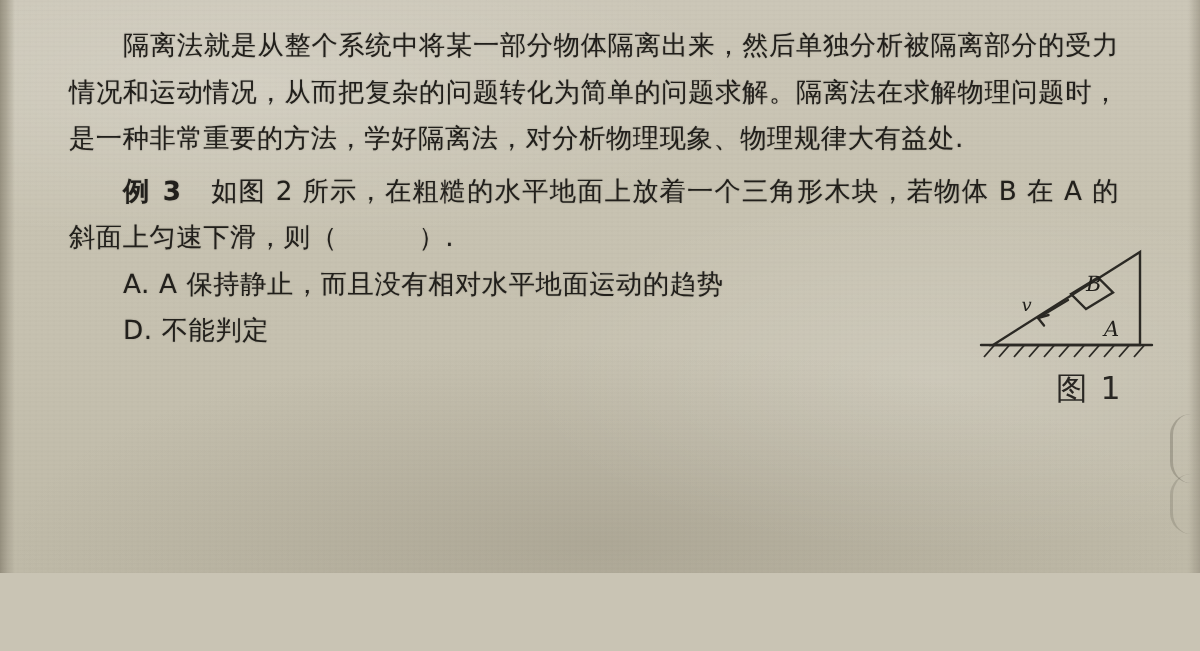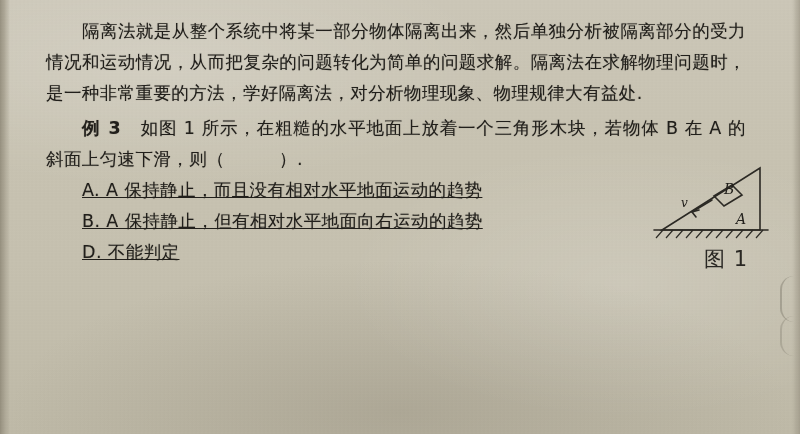--- a/index.html
+++ b/index.html
@@ -10,21 +10,21 @@
     width: 800px;
     height: 434px;
     overflow: hidden;
     background: #c9c4b4;
     font-family: "DejaVu Sans", sans-serif;
   }
   
   #page {
     position: relative;
     width: 800px;
-    height: 434px;
+    height: 382px;
     background:
       radial-gradient(ellipse 60% 40% at 20% 15%, rgba(255,255,255,0.18), rgba(255,255,255,0) 70%),
       radial-gradient(ellipse 50% 45% at 78% 65%, rgba(255,255,255,0.14), rgba(255,255,255,0) 70%),
       radial-gradient(ellipse 70% 50% at 50% 95%, rgba(120,112,96,0.25), rgba(255,255,255,0) 70%),
       linear-gradient(180deg, #ccc7b8 0%, #c8c3b2 35%, #c6c1b0 60%, #bfbaa8 100%);
     filter: none;
   }
   #grain {
     position: absolute;
     inset: 0;
@@ -82,21 +82,20 @@
   }
   .indent { text-indent: 36px; }
   .lead {
     font-weight: bold;
     letter-spacing: 1px;
   }
   .opt {
     margin: 0;
     padding-left: 36px;
     white-space: nowrap;
-    text-decoration: underline;
   }
   .blank {
     display: inline-block;
     width: 54px;
   }
   .q-block { margin-top: 4px; }
 
   
   #figure1 {
     position: absolute;
@@ -144,24 +143,23 @@
 
   <div id="left-edge"></div>
   <div id="right-edge"></div>
   <div class="curl" id="curl1"></div>
   <div class="curl" id="curl2"></div>
 
   <div id="text-body">
 
     <p class="para indent">隔离法就是从整个系统中将某一部分物体隔离出来，然后单独分析被隔离部分的受力情况和运动情况，从而把复杂的问题转化为简单的问题求解。隔离法在求解物理问题时，是一种非常重要的方法，学好隔离法，对分析物理现象、物理规律大有益处.</p>
 
-    <p class="para indent q-block"><span class="lead">例 3</span>&nbsp;&nbsp;&nbsp;<span>如图 1 所示，在粗糙的水平地面上放着一个三角形木块，若物体 B 在 A 的斜面上匀速下滑，则（</span><span class="blank"></span><span>）.</span></p>
+    <p class="para indent q-block"><span class="lead">例 3</span>&nbsp;&nbsp;&nbsp;<span>如图 2 所示，在粗糙的水平地面上放着一个三角形木块，若物体 B 在 A 的斜面上匀速下滑，则（</span><span class="blank"></span><span>）.</span></p>
 
     <p class="opt">A. A 保持静止，而且没有相对水平地面运动的趋势</p>
-    <p class="opt">B. A 保持静止，但有相对水平地面向右运动的趋势</p>
     <p class="opt">D. 不能判定</p>
 
 
   </div>
 
   <div id="figure1">
     <svg width="126" height="118" viewBox="0 0 126 118">
 
       <line class="stroke" x1="6" y1="78" x2="120" y2="78"></line>
 

